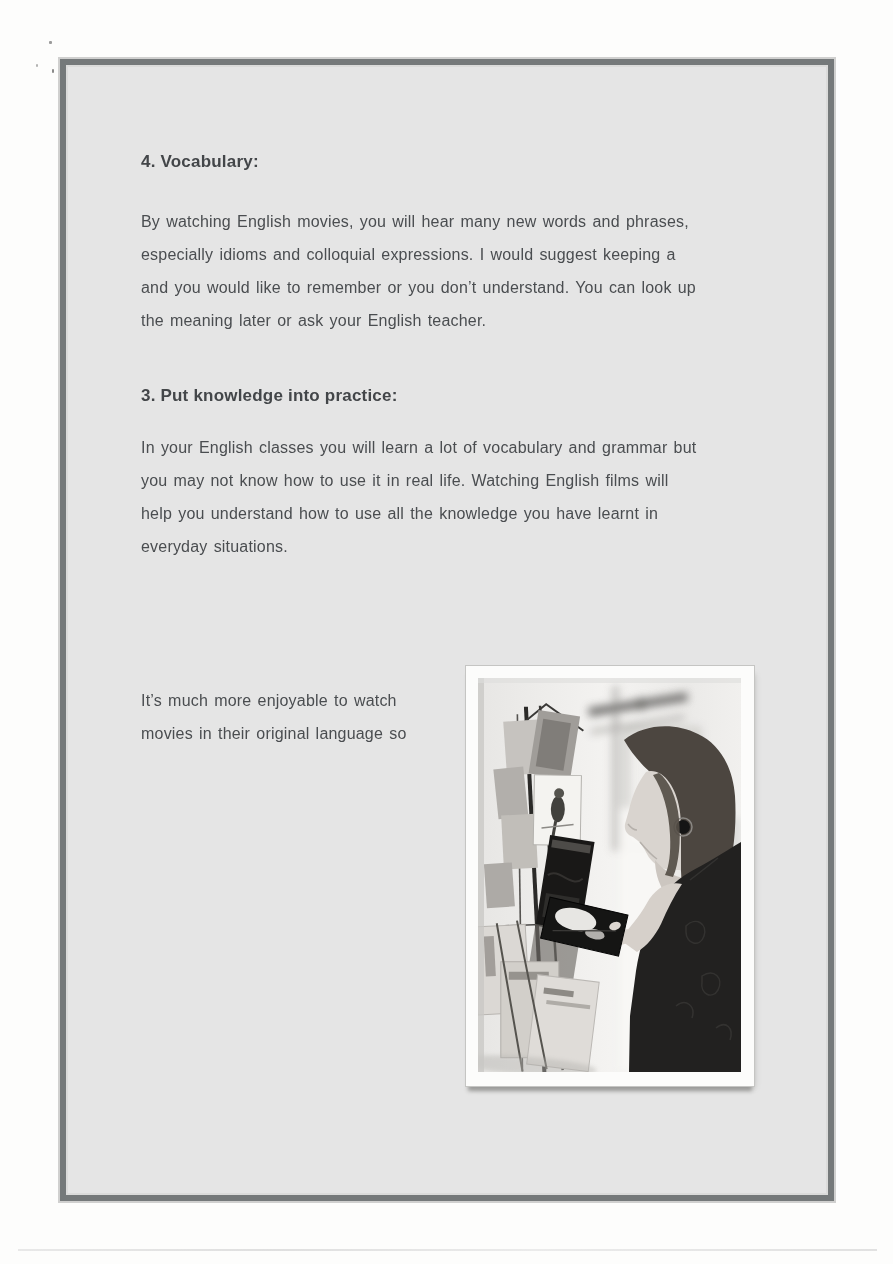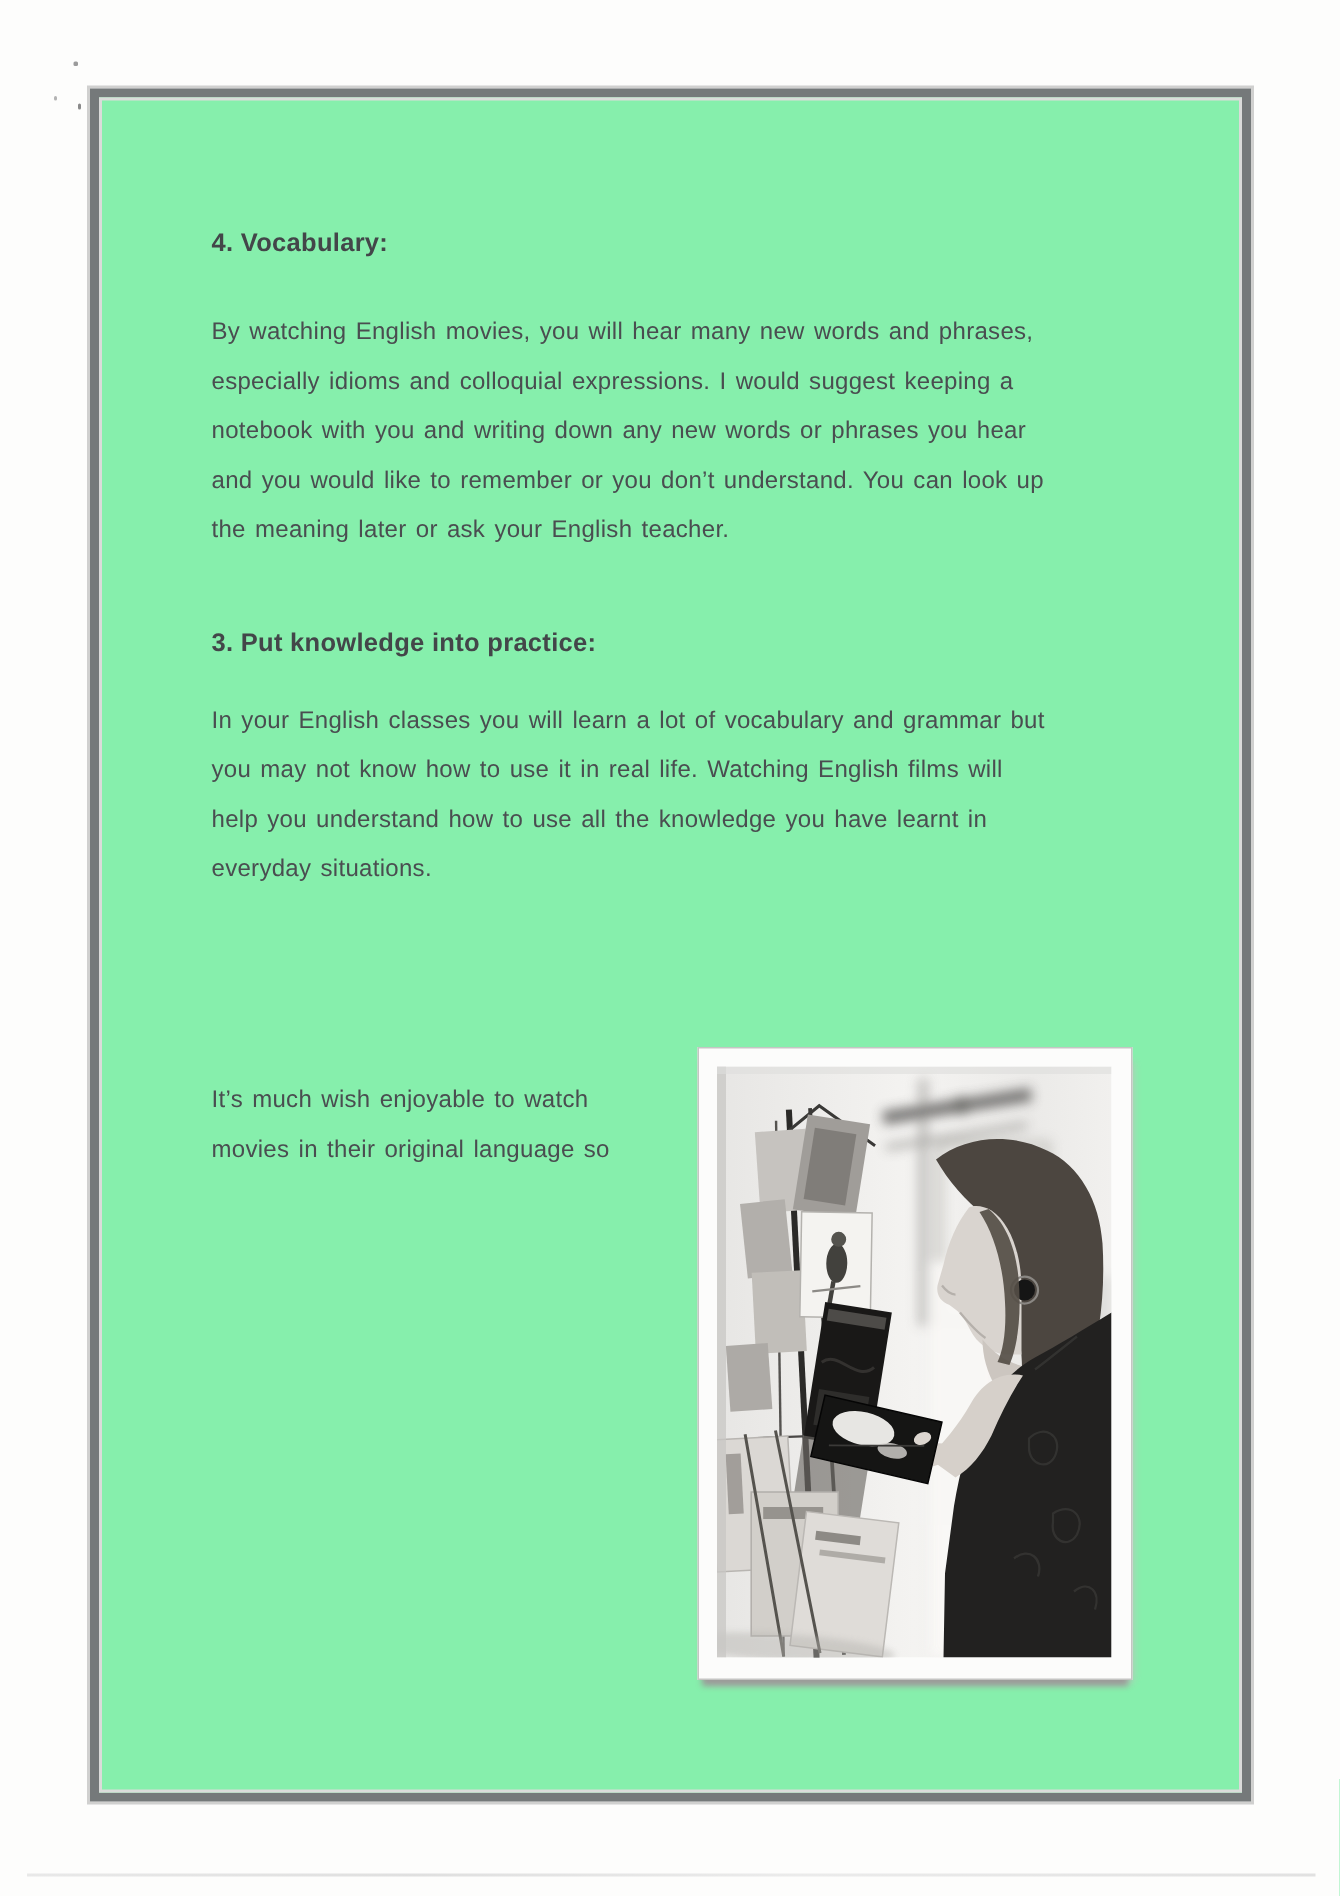--- a/index.html
+++ b/index.html
@@ -22,21 +22,21 @@
     position:absolute; left:58px; top:57px;
     width:778px; height:1146px; box-sizing:border-box;
     border:2px solid #d0d0cf;
   }
   .frame-dark {
     width:100%; height:100%; box-sizing:border-box;
     border:6px solid #75797a;
   }
   .frame-light {
     width:100%; height:100%; box-sizing:border-box;
-    border:2px solid #dbdbda; background:#86efac;
+    border:2px solid #dbdbda; background:#e5e5e5;
     position:relative;
   }
   .content {
     position:absolute; inset:0;
     padding:86px 0 0 73px; box-sizing:border-box;
   }
   .heading {
     margin:0; font-size:17px; line-height:18px; font-weight:bold;
     color:#434649; letter-spacing:0.2px;
   }
@@ -81,37 +81,36 @@
   <div class="frame-outer">
     <div class="frame-dark">
       <div class="frame-light">
         <div class="content">
 
           <h2 class="heading">4. Vocabulary:</h2>
 
           <div class="para p1">
             <div class="line">By watching English movies, you will hear many new words and phrases,</div>
             <div class="line">especially idioms and colloquial expressions. I would suggest keeping a</div>
-            <div class="line">notebook with you and writing down any new words or phrases you hear</div>
             <div class="line">and you would like to remember or you don’t understand. You can look up</div>
             <div class="line">the meaning later or ask your English teacher.</div>
           </div>
 
           <h2 class="heading h5x">3. Put knowledge into practice:</h2>
 
           <div class="para p2">
             <div class="line">In your English classes you will learn a lot of vocabulary and grammar but</div>
             <div class="line">you may not know how to use it in real life. Watching English films will</div>
             <div class="line">help you understand how to use all the knowledge you have learnt in</div>
             <div class="line">everyday situations.</div>
           </div>
 
           <div class="row">
             <div class="para p3">
-              <div class="line">It’s much wish enjoyable to watch</div>
+              <div class="line">It’s much more enjoyable to watch</div>
               <div class="line">movies in their original language so</div>
             </div>
 
             <div class="photo-frame">
               <svg viewBox="0 0 263 394" xmlns="http://www.w3.org/2000/svg">
                 <defs>
                   <filter id="b2" x="-30%" y="-30%" width="160%" height="160%">
                       <feGaussianBlur stdDeviation="2"></feGaussianBlur>
                     </filter>
                   <filter id="b4" x="-30%" y="-30%" width="160%" height="160%">

